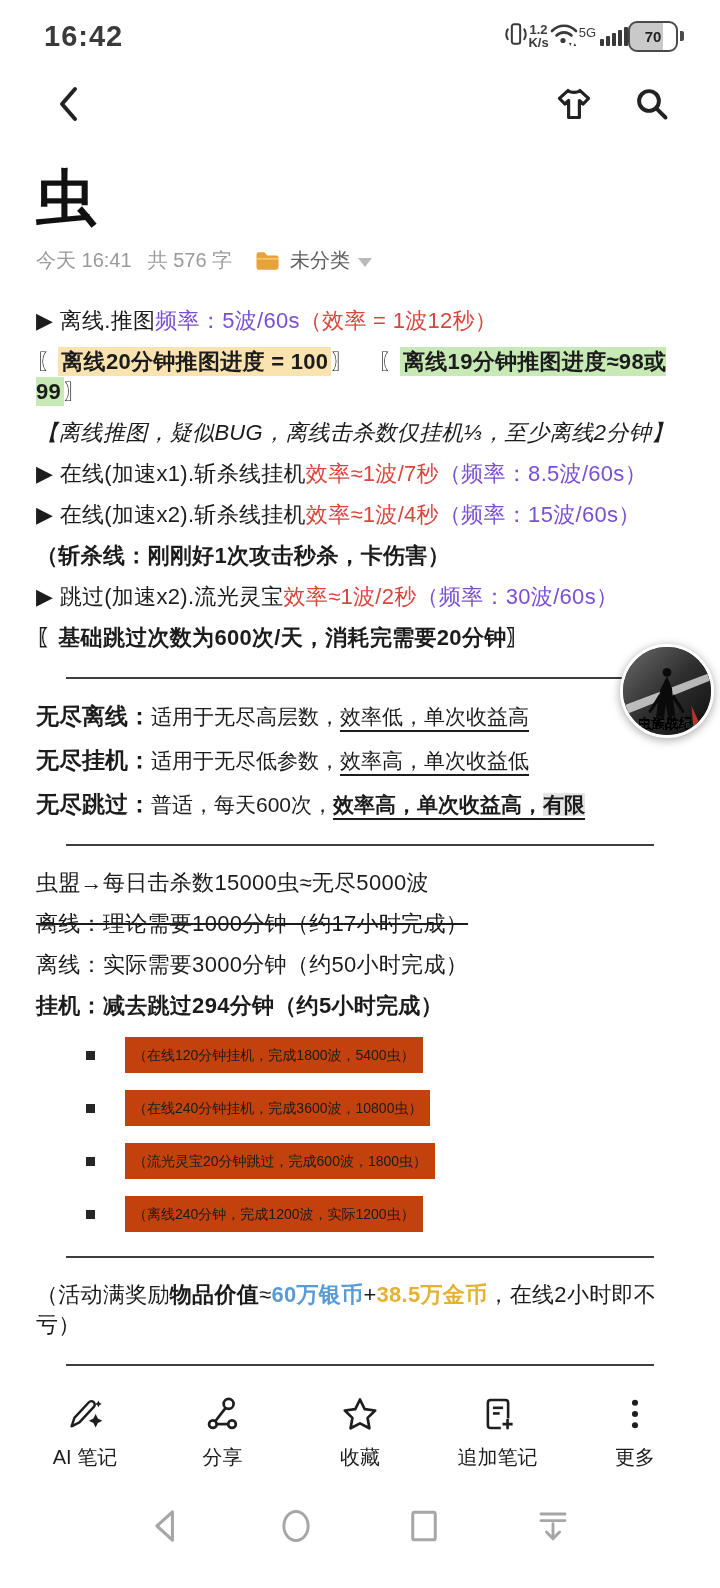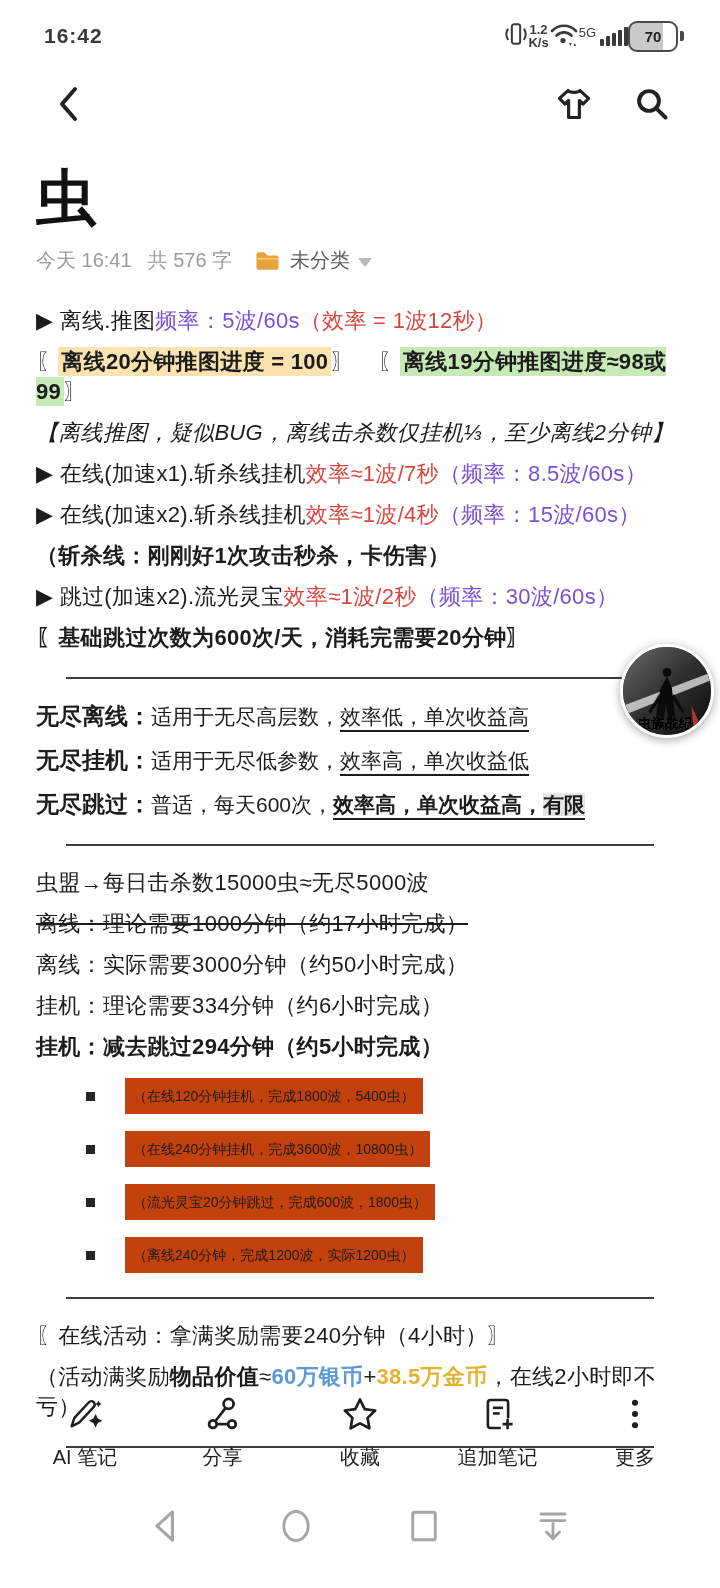--- a/index.html
+++ b/index.html
@@ -4,21 +4,21 @@
 <style>
   html,body{margin:0;padding:0;}
   body{
     width:720px;height:1588px;background:#ffffff;position:relative;overflow:hidden;
     font-family:"Liberation Sans","DejaVu Sans",sans-serif;color:#1c1c1c;
     -webkit-font-smoothing:antialiased;
   }
   
   .status-bar{display:flex;justify-content:space-between;align-items:center;
     padding:14px 36px 0 44px;height:44px;}
-  .sb-time{font-size:21px;font-weight:700;color:#3a3a3a;letter-spacing:1px;}
+  .sb-time{font-size:29px;font-weight:700;color:#3a3a3a;letter-spacing:1px;}
   .sb-right{display:flex;align-items:center;color:#3a3a3a;}
   .kps{display:flex;flex-direction:column;align-items:center;font-size:13px;
     line-height:13px;font-weight:700;color:#3a3a3a;}
   .sig{display:flex;align-items:flex-end;gap:2px;}
   .sig .lbl5g{font-size:13px;font-weight:400;margin-right:2px;align-self:flex-start;line-height:11px;}
   .sig i{display:block;width:4px;background:#3a3a3a;border-radius:1px;}
   .battery{display:flex;align-items:center;}
   .batt-body{width:46px;height:27px;border:2.5px solid #4a4a4a;border-radius:9px;
     background:linear-gradient(to right,#c9c9c9 72%,#ffffff 72%);
     display:flex;align-items:center;justify-content:center;
@@ -170,21 +170,20 @@
 
   <div class="row-endless"><span class="lbl">无尽挂机：</span><span class="desc">适用于无尽低参数，</span><span class="desc u">效率高，单次收益低</span></div>
 
   <div class="row-endless"><span class="lbl">无尽跳过：</span><span class="desc">普适，每天600次，</span><span class="desc u b">效率高，单次收益高，</span><span class="desc u b hl-p">有限</span></div>
 
   <hr class="divider">
 
   <div class="line"><span>虫盟→每日击杀数15000虫≈无尽5000波</span></div>
   <div class="line strike"><span>离线：理论需要1000分钟（约17小时完成）</span></div>
   <div class="line"><span>离线：实际需要3000分钟（约50小时完成）</span></div>
-  <div class="line"><span>挂机：理论需要334分钟（约6小时完成）</span></div>
   <div class="line b"><span>挂机：减去跳过294分钟（约5小时完成）</span></div>
 
   <div class="bullets">
     <div class="bullet-row">
         <span class="sq"></span>
         <span class="bullet-text">（在线120分钟挂机，完成1800波，5400虫）</span>
       </div>
     <div class="bullet-row">
         <span class="sq"></span>
         <span class="bullet-text">（在线240分钟挂机，完成3600波，10800虫）</span>
@@ -194,21 +193,20 @@
         <span class="bullet-text">（流光灵宝20分钟跳过，完成600波，1800虫）</span>
       </div>
     <div class="bullet-row">
         <span class="sq"></span>
         <span class="bullet-text">（离线240分钟，完成1200波，实际1200虫）</span>
       </div>
   </div>
 
   <hr class="divider">
 
-  <div class="line"><span>〖在线活动：拿满奖励需要240分钟（4小时）〗</span></div>
   <div class="line"><span>（活动满奖励</span><span class="b">物品价值</span><span>≈</span><span class="blue">60万银币</span><span>+</span><span class="gold">38.5万金币</span><span>，在线2小时即不亏）</span></div>
 
   <hr class="divider">
 </div>
 
 <div class="float-widget">
   <svg width="88" height="88" viewBox="0 0 90 90">
     <defs>
       <linearGradient id="bgGrad" x1="0" y1="0" x2="1" y2="1">
         <stop offset="0" stop-color="#6b6b6b"></stop>

